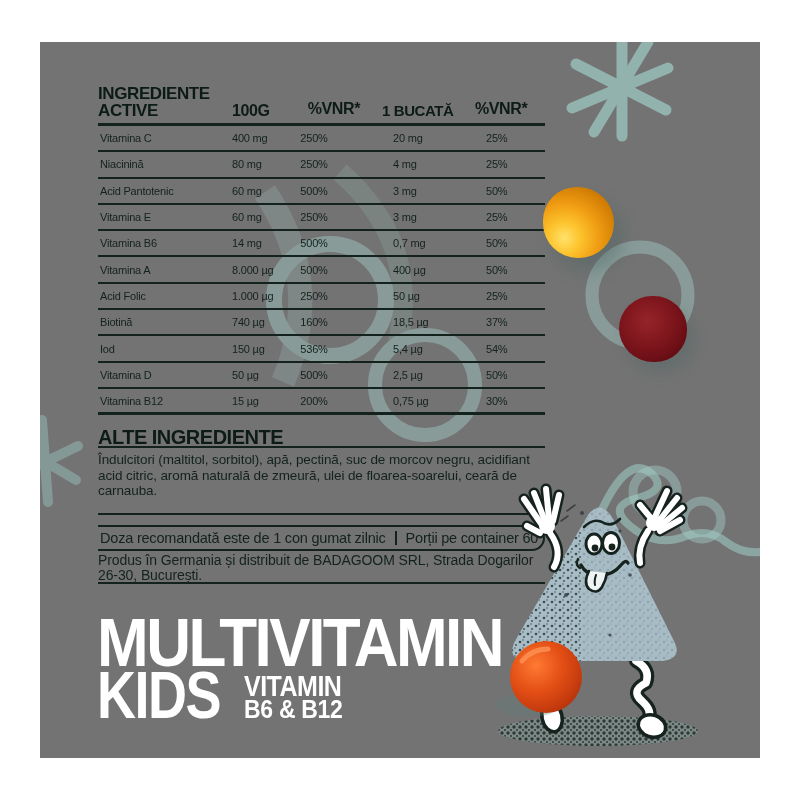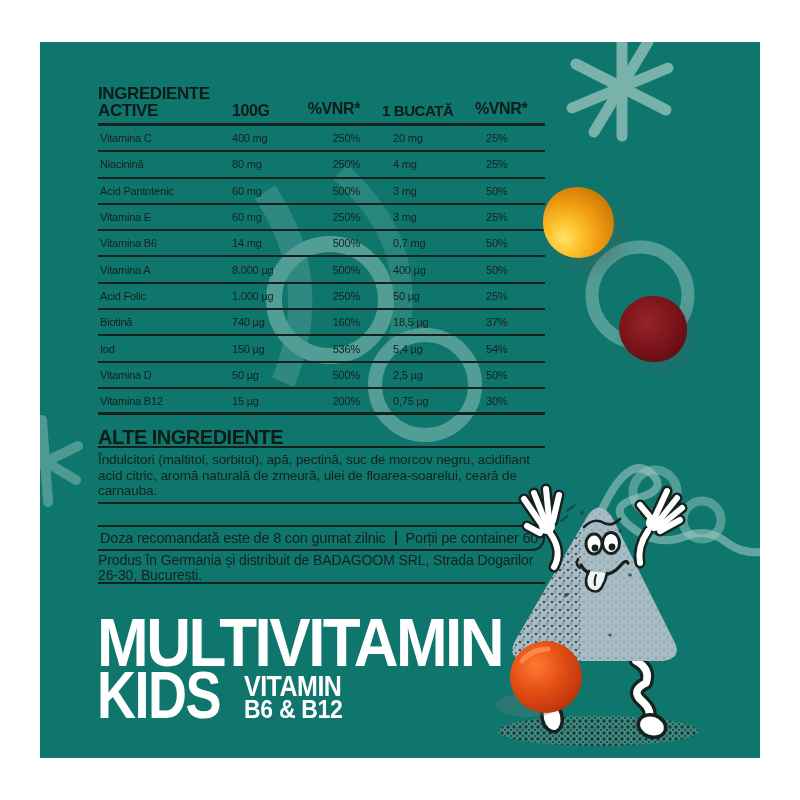--- a/index.html
+++ b/index.html
@@ -1,42 +1,42 @@
 <!DOCTYPE html>
 <html><head>
 <meta charset="utf-8">
 <style>
   * { margin:0; padding:0; box-sizing:border-box; }
   html,body { width:800px; height:800px; background:#ffffff; font-family:"Liberation Sans", sans-serif; }
   .stage { position:relative; width:800px; height:800px; background:#fff; overflow:hidden; }
-  .labelbg { position:absolute; left:40px; top:42px; width:720px; height:716px; background:#0f766e; overflow:hidden; }
+  .labelbg { position:absolute; left:40px; top:42px; width:720px; height:716px; background:#737373; overflow:hidden; }
   .decor { position:absolute; left:0; top:0; width:720px; height:716px; pointer-events:none; }
 
   
   .tbl { position:absolute; left:58px; top:43px; width:447px; }
   .tbl-head { position:relative; height:41px; border-bottom:3px solid #13221d; }
   .th { position:absolute; font-weight:900; font-size:16px; letter-spacing:-0.4px; color:#0d1b16; }
   .th.two { top:0; left:0; line-height:17px; font-size:17px; }
   .th.c1 { left:134px; top:17px; }
   .th.c2 { left:200px; width:62px; top:15px; text-align:right; }
   .th.c3 { left:284px; top:17px; font-size:15px; }
   .th.c4 { left:377px; top:15px; }
   .trow { position:relative; height:26.3px; border-bottom:2px solid #13221d; }
   .trow:last-child { border-bottom-width:3px; }
   .td { position:absolute; top:50%; transform:translateY(-52%); font-size:11px; letter-spacing:-0.2px; color:#13221d; white-space:nowrap; }
   .td.c0 { left:2px; }
   .td.c1 { left:134px; }
-  .td.c2 { left:200px; width:62px; text-align:right; }
+  .td.c2 { left:185px; width:62px; text-align:center; }
   .td.c3 { left:295px; }
   .td.c4 { left:388px;text-align:center; }
 
   
   .sec-head { position:absolute; left:58px; width:447px; font-weight:900; font-size:20px; letter-spacing:-0.5px; color:#0d1b16; }
   .alte-head { top:384px; height:22px; border-bottom:2.5px solid #13221d; }
-  .alte-text { position:absolute; left:58px; top:410px; width:449px; font-size:13.5px; line-height:15.6px; letter-spacing:-0.1px; color:#13221d; border-bottom:2.5px solid #13221d; padding-bottom:3px; }
+  .alte-text { position:absolute; left:58px; top:410px; width:449px; font-size:13.5px; line-height:15.6px; letter-spacing:-0.1px; color:#13221d; border-bottom:2.5px solid #13221d; padding-bottom:14px; }
   .mod-head { top:462px; height:21px; }
   .dose-box { position:absolute; left:58px; top:483px; width:447px; height:26px; border:2.5px solid #13221d; border-left:none; border-radius:0 13px 13px 0; display:flex; align-items:center; gap:9px; padding-left:2px; }
   .dose-box span { font-size:14.5px; letter-spacing:-0.2px; color:#13221d; white-space:nowrap; }
   .dose-sep { width:2px; height:14px; background:#13221d; }
   .maker { position:absolute; left:58px; top:511px; width:447px; font-size:14px; line-height:14.5px; letter-spacing:-0.1px; color:#13221d; border-bottom:2.5px solid #13221d; padding-bottom:0; }
 
   
   .brand1 { position:absolute; left:57px; top:560px; color:#fff; font-weight:900; font-size:62px; letter-spacing:-2.5px; transform:scaleY(1.12); transform-origin:top left; white-space:nowrap; }
   .brand2 { position:absolute; left:57px; top:614px; color:#fff; font-weight:900; font-size:54px; letter-spacing:-1.5px; transform:scaleY(1.24); transform-origin:top left; }
   .brand3 { position:absolute; left:204px; top:628px; color:#fff; font-weight:900; font-size:25px; letter-spacing:-0.5px; transform:scaleY(1.15); transform-origin:top left; }
@@ -184,21 +184,21 @@
         <span class="td c3">0,75 µg</span>
         <span class="td c4">30%</span>
       </div>
     </div>
     </div>
 
     <div class="sec-head alte-head">ALTE INGREDIENTE</div>
     <div class="alte-text">Îndulcitori (maltitol, sorbitol), apă, pectină,  suc de morcov negru, acidifiant acid citric, aromă naturală de zmeură, ulei de floarea-soarelui, ceară de carnauba.</div>
 
     <div class="dose-box">
-      <span>Doza recomandată este de 8 con gumat zilnic</span>
+      <span>Doza recomandată este de 1 con gumat zilnic</span>
       <span class="dose-sep"></span>
       <span>Porții pe container 60</span>
     </div>
     <div class="maker">Produs în Germania și distribuit de BADAGOOM SRL, Strada Dogarilor 26-30, București.</div>
 
     <div class="brand1">MULTIVITAMIN</div>
     <div class="brand2">KIDS</div>
     <div class="brand3">VITAMIN</div>
     <div class="brand4">B6 &amp; B12</div>
 

